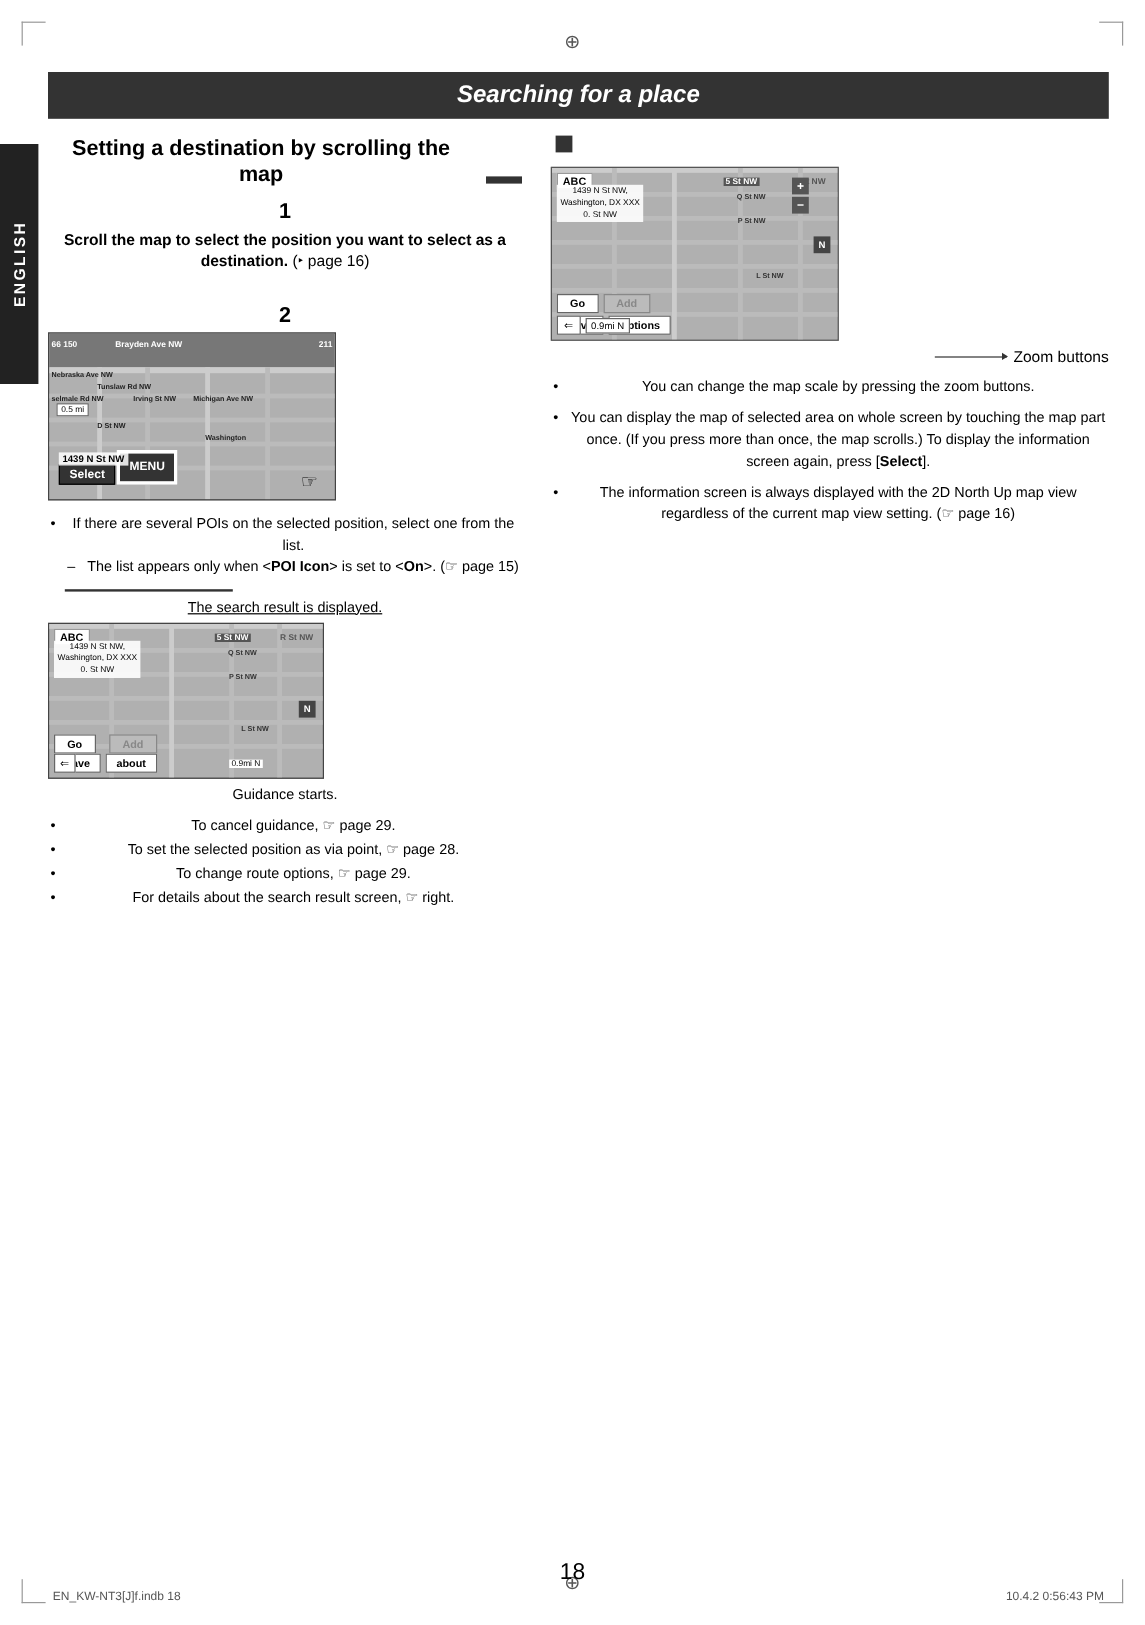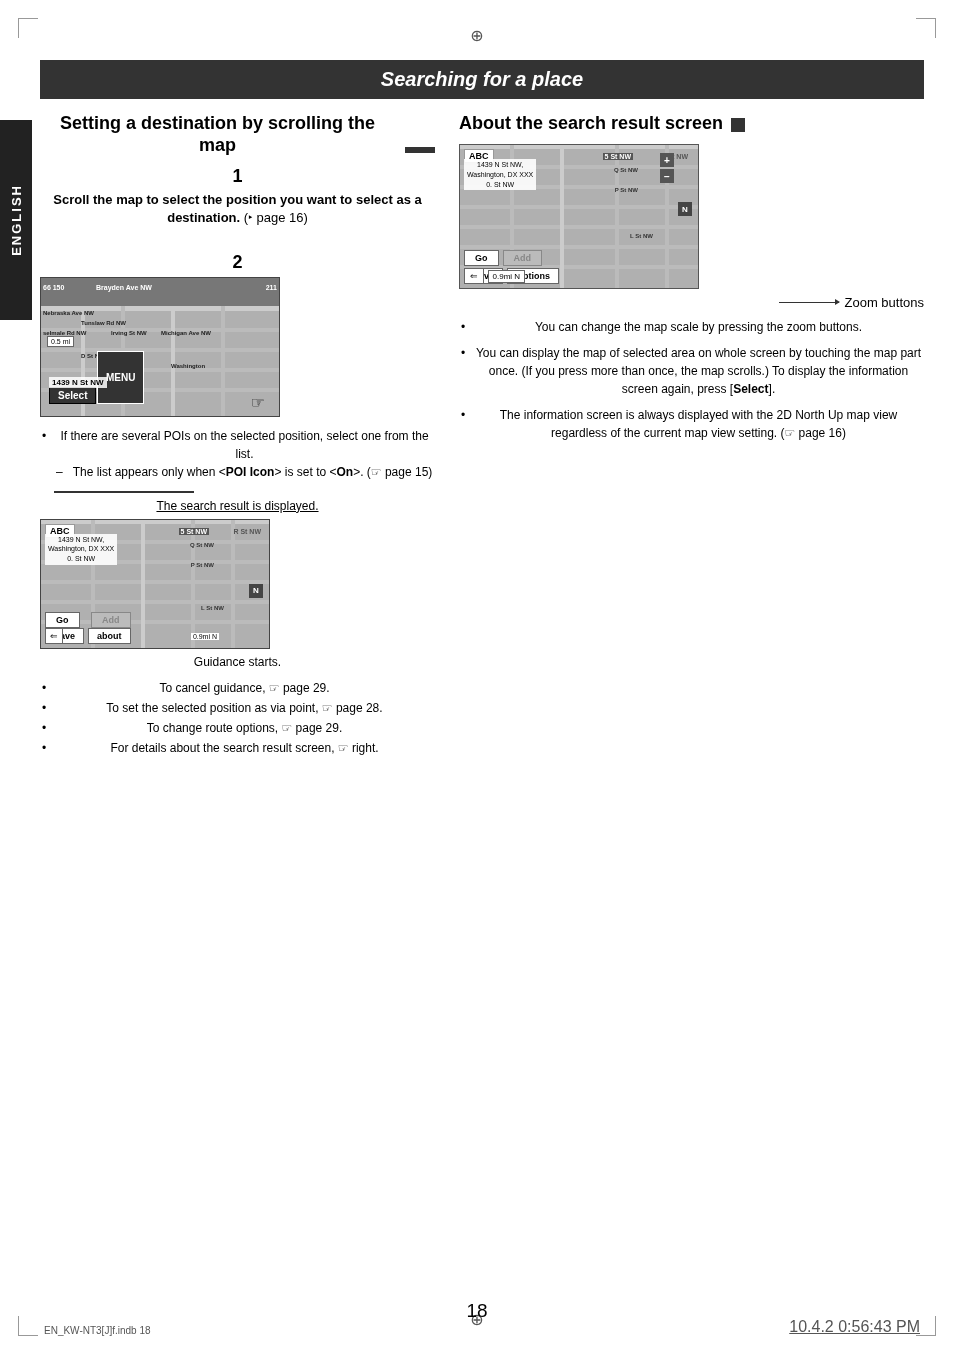--- a/index.html
+++ b/index.html
@@ -166,22 +166,22 @@
       border: 1px solid #000;
     }
     .map-menu-btn {
       position: absolute;
       bottom: 12px;
       left: 56px;
       background: #333;
       color: #fff;
       font-size: 10px;
       font-weight: bold;
-      padding: 20px 8px;
-      border: 1px solid #ffffff;
+      padding: 6px 8px;
+      border: 3px solid #ffffff;
     }
     .map-address-label {
       position: absolute;
       bottom: 28px;
       left: 8px;
       background: rgba(255,255,255,0.85);
       font-size: 8px;
       padding: 1px 3px;
       font-weight: bold;
     }
@@ -367,23 +367,22 @@
       position: absolute;
       bottom: 18px;
       left: 44px;
       font-size: 10px;
       color: #555;
     }
     .footer-right {
       position: absolute;
       bottom: 18px;
       right: 34px;
-      font-size: 16px;
+      font-size: 10px;
       color: #555;
-      text-decoration: underline;
     }
 
     
     .map-sim {
       width: 100%;
       height: 100%;
       position: relative;
       background: #b0b0b0;
     }
     .map-street {
@@ -588,21 +587,20 @@
         <li>To set the selected position as via point, ☞ page 28.</li>
         <li>To change route options, ☞ page 29.</li>
         <li>For details about the search result screen, ☞ right.</li>
       </ul>
 
     </div>
 
     <div class="col-right">
 
       <div class="about-heading">
-        <span>About the search result screen</span>
         <span class="heading-square"></span>
       </div>
 
       <div class="map-ref">
         <div class="map-sim">
 
           <div class="map-street" style="top:0;left:0;right:0;height:4px;background:#ccc;"></div>
           <div class="map-street" style="top:20px;left:0;right:0;height:4px;background:#bbb;"></div>
           <div class="map-street" style="top:40px;left:0;right:0;height:4px;background:#bbb;"></div>
           <div class="map-street" style="top:60px;left:0;right:0;height:4px;background:#bbb;"></div>

